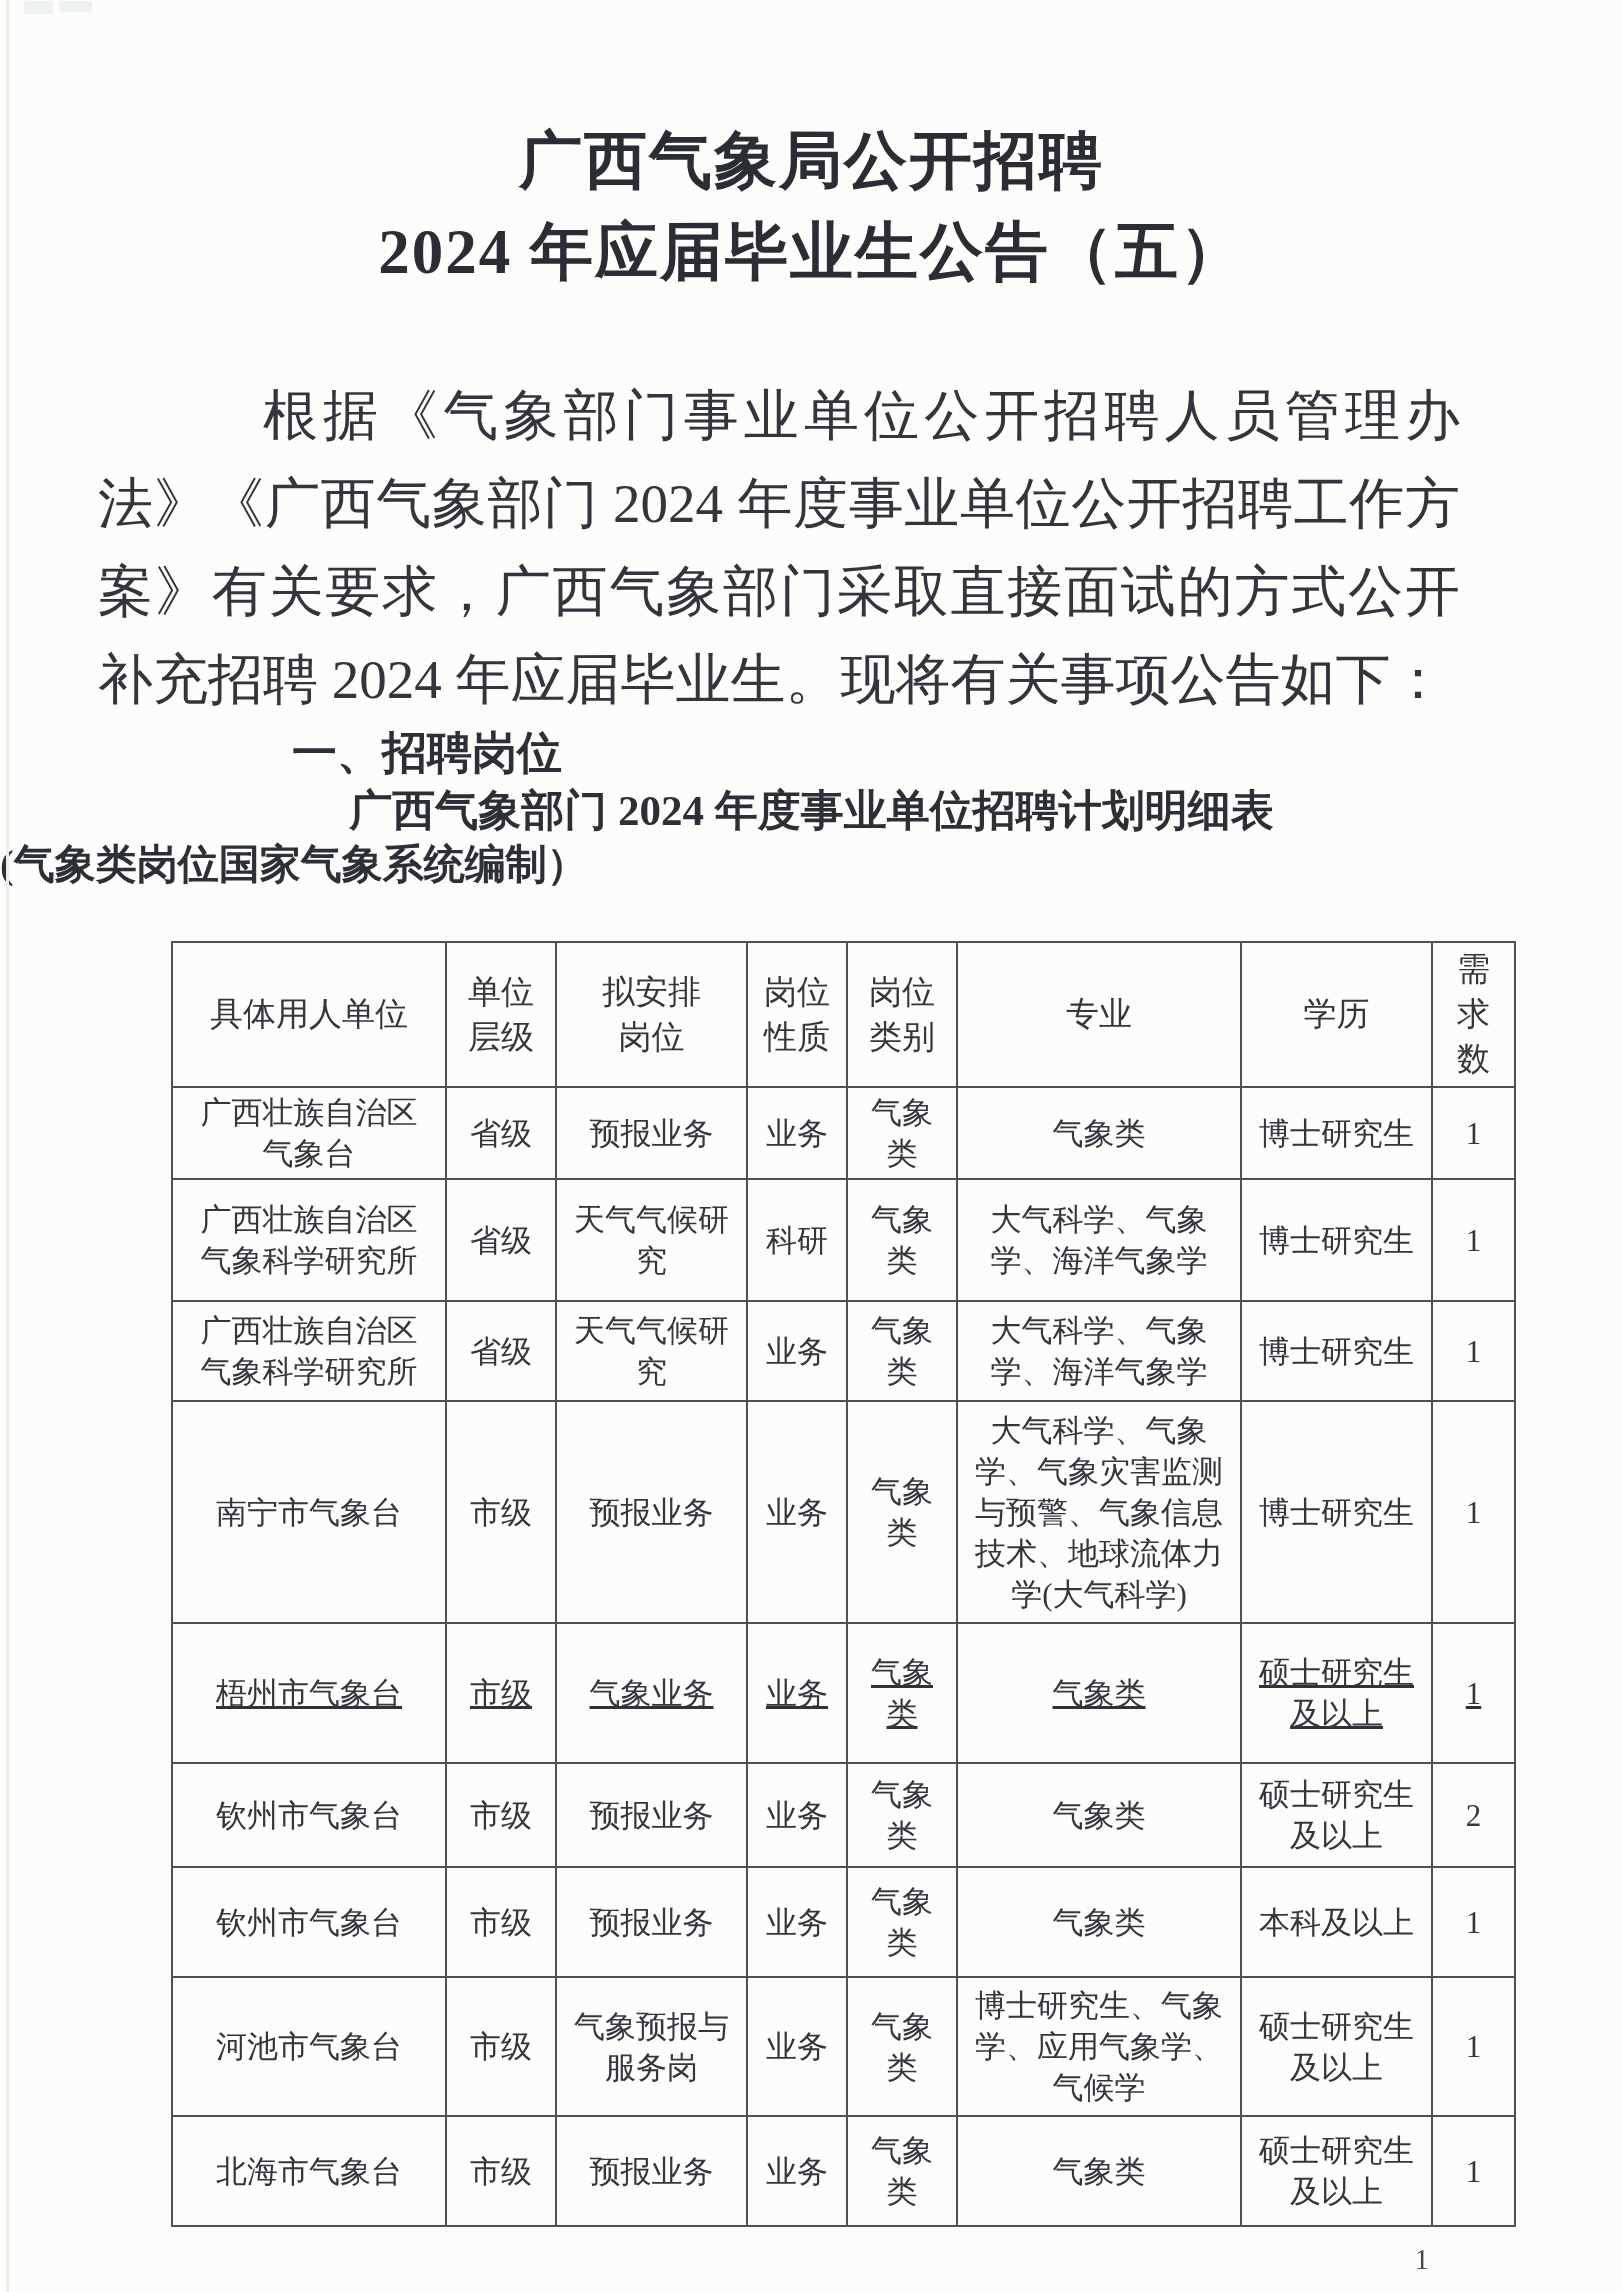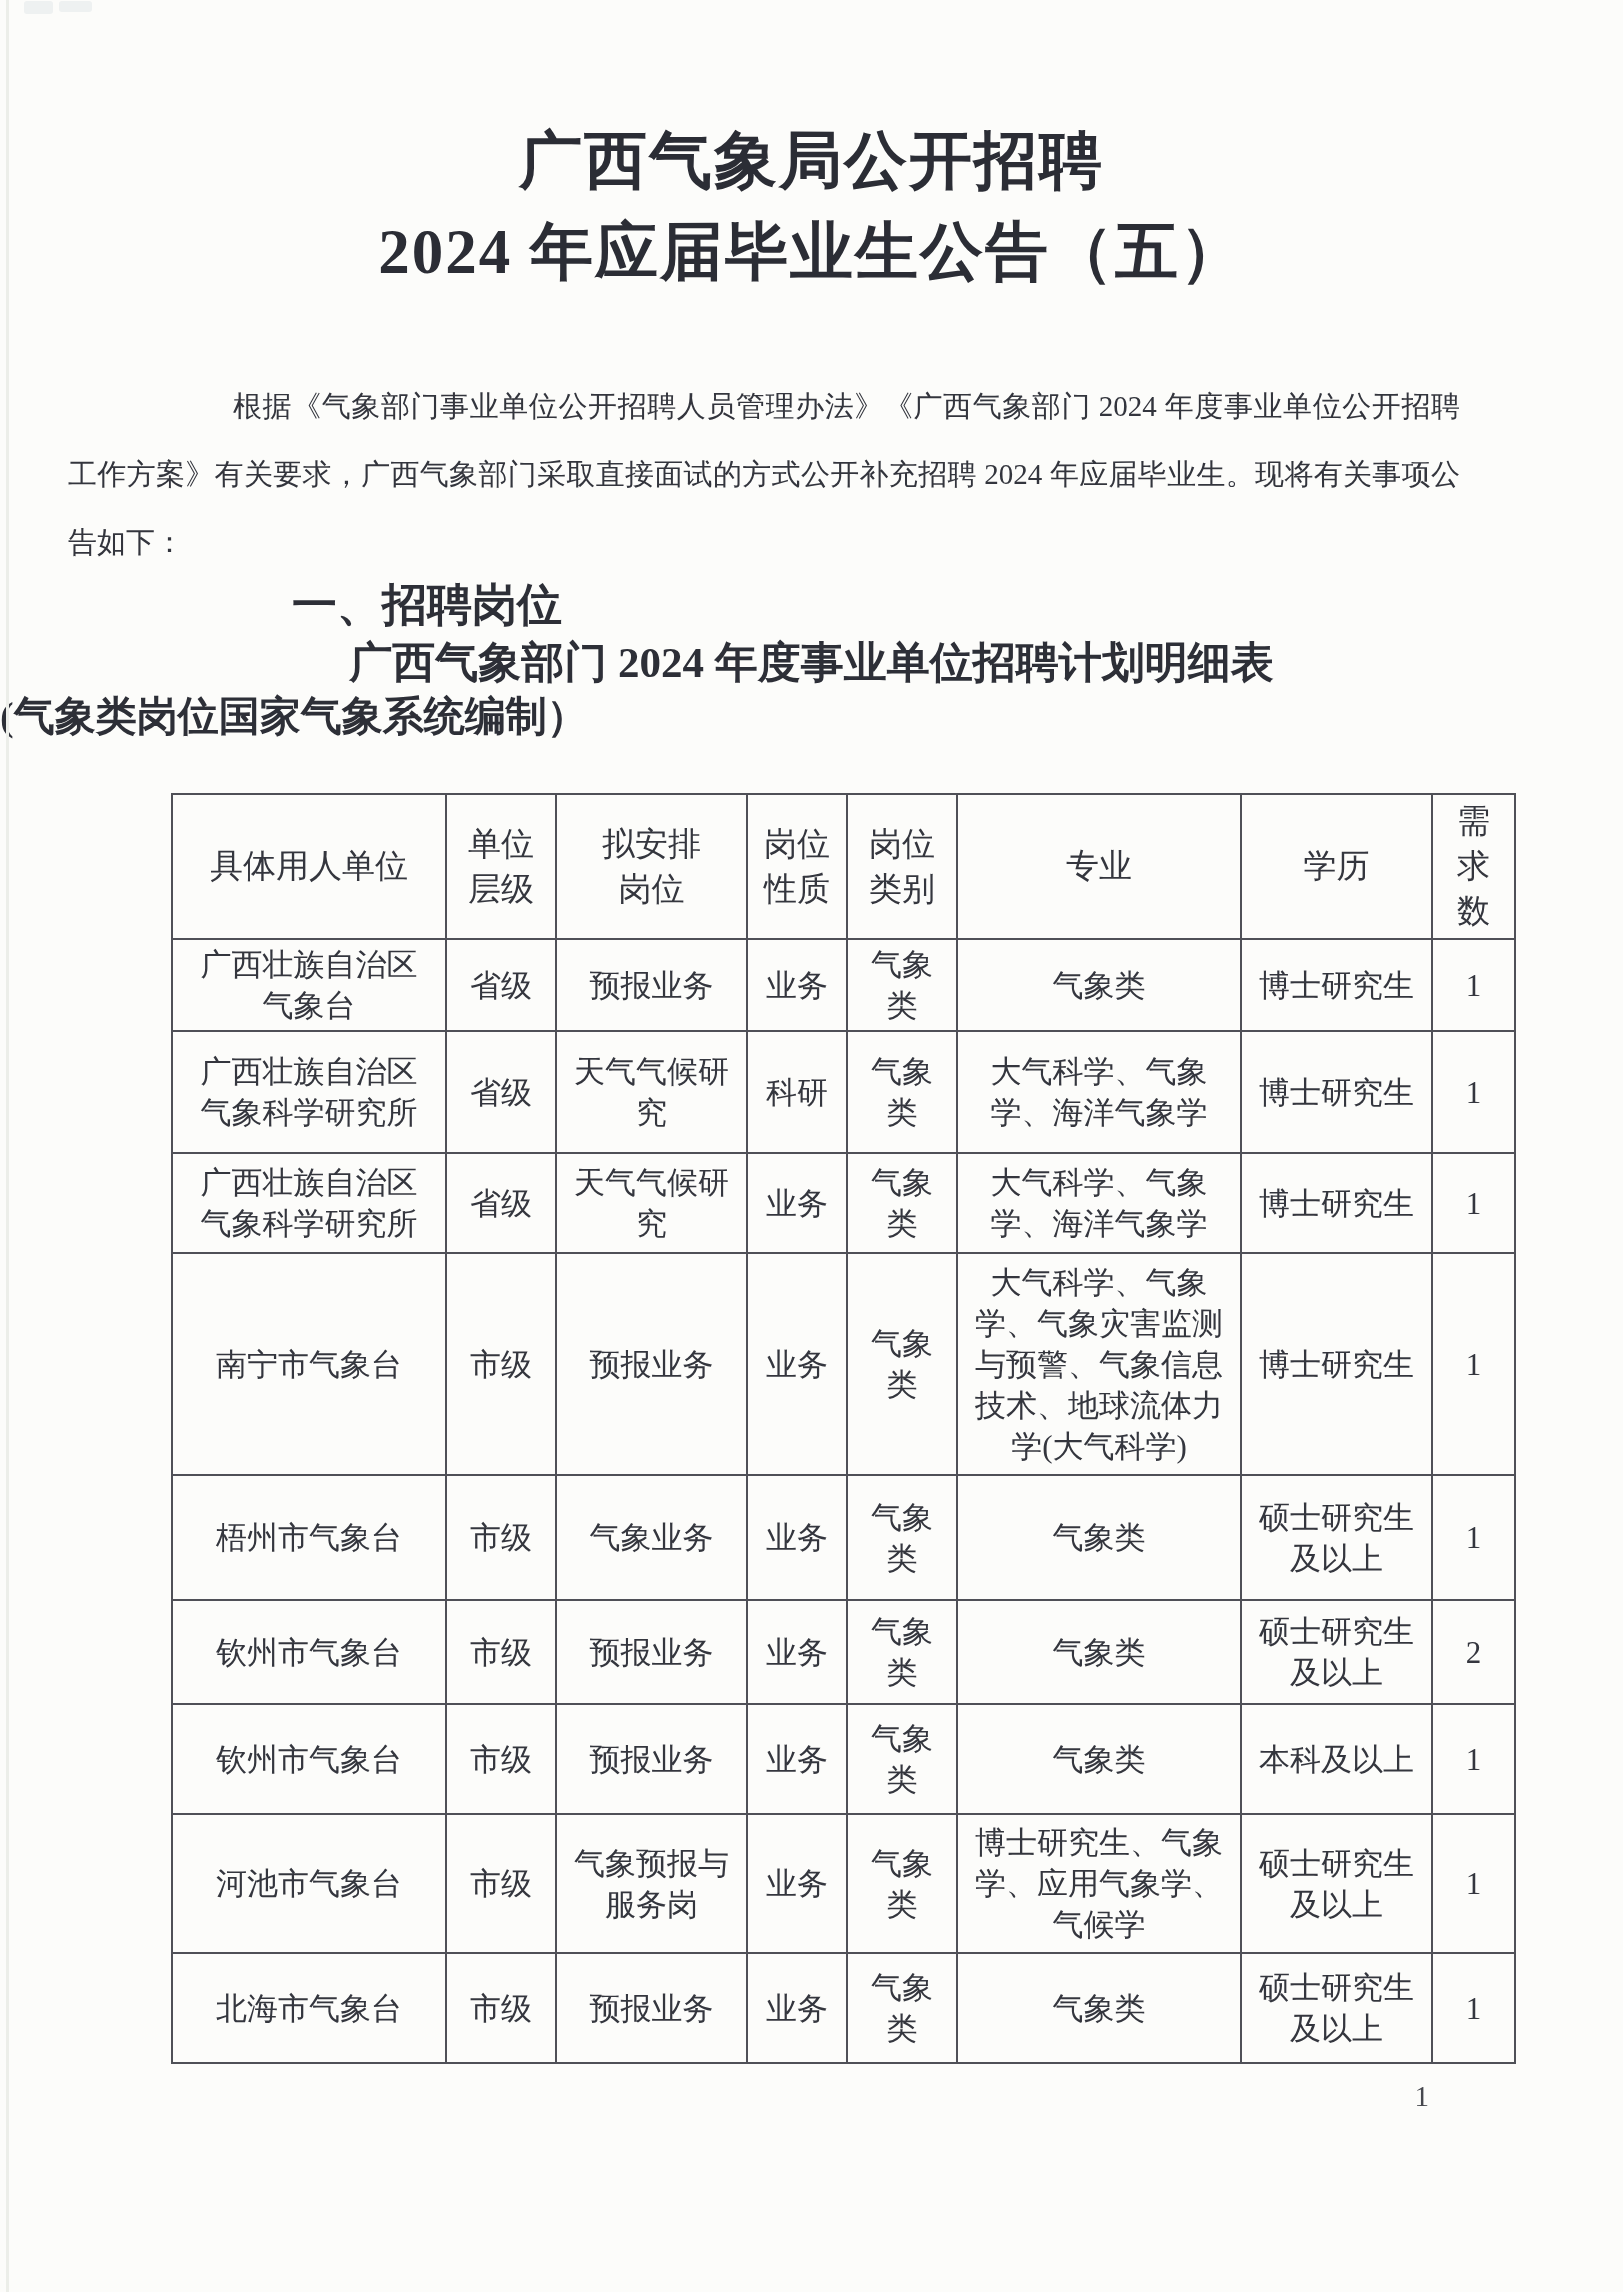--- a/index.html
+++ b/index.html
@@ -24,23 +24,23 @@
     margin:0;
     text-align:center;
     font-size:63px;
     font-weight:bold;
     line-height:1.45;
     letter-spacing:2px;
     color:#2b2d35;
   }
   .title .tline{display:block;}
   .intro{
-    margin:73px 163px 0 68px;
-    font-size:29px;
-    line-height:68px;
+    margin:73px 163px 0 98px;
+    font-size:55px;
+    line-height:88px;
     text-indent:165px;
     text-align:justify;
     color:#33353d;
   }
   .sec-heading{
     margin:3.9px 0 0 292px;
     font-size:45px;
     font-weight:bold;
     line-height:51px;
     color:#2d2f37;
@@ -177,21 +177,21 @@
         <tr style="height: 222px;">
           <td>南宁市气象台</td>
           <td>市级</td>
           <td>预报业务</td>
           <td>业务</td>
           <td>气象类</td>
           <td>大气科学、气象学、气象灾害监测与预警、气象信息技术、地球流体力学(大气科学)</td>
           <td>博士研究生</td>
           <td>1</td>
         </tr>
-        <tr style="height: 125px;">
+        <tr style="height: 140px; text-decoration: underline;">
           <td>梧州市气象台</td>
           <td>市级</td>
           <td>气象业务</td>
           <td>业务</td>
           <td>气象类</td>
           <td>气象类</td>
           <td>硕士研究生及以上</td>
           <td>1</td>
         </tr>
         <tr style="height: 104px;">

